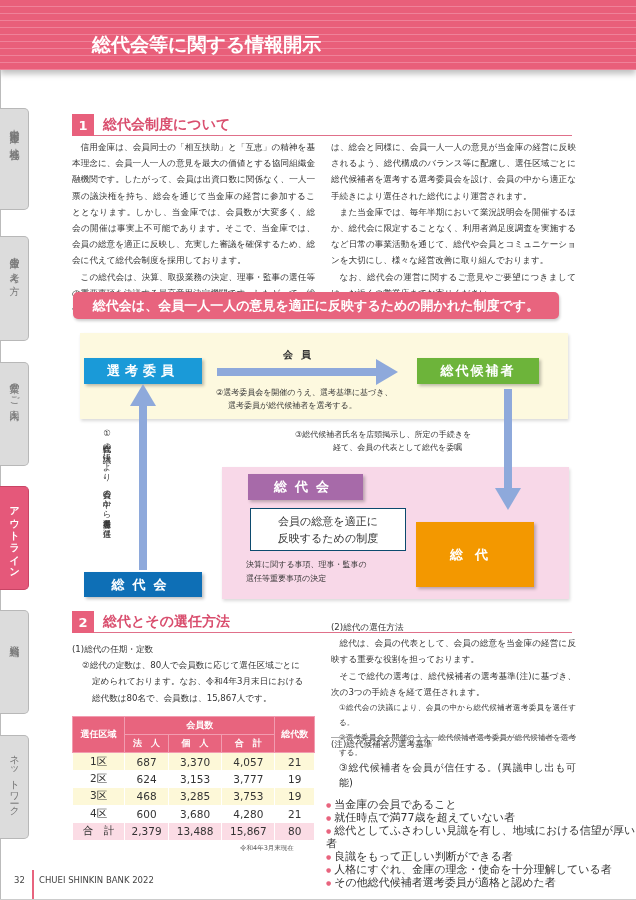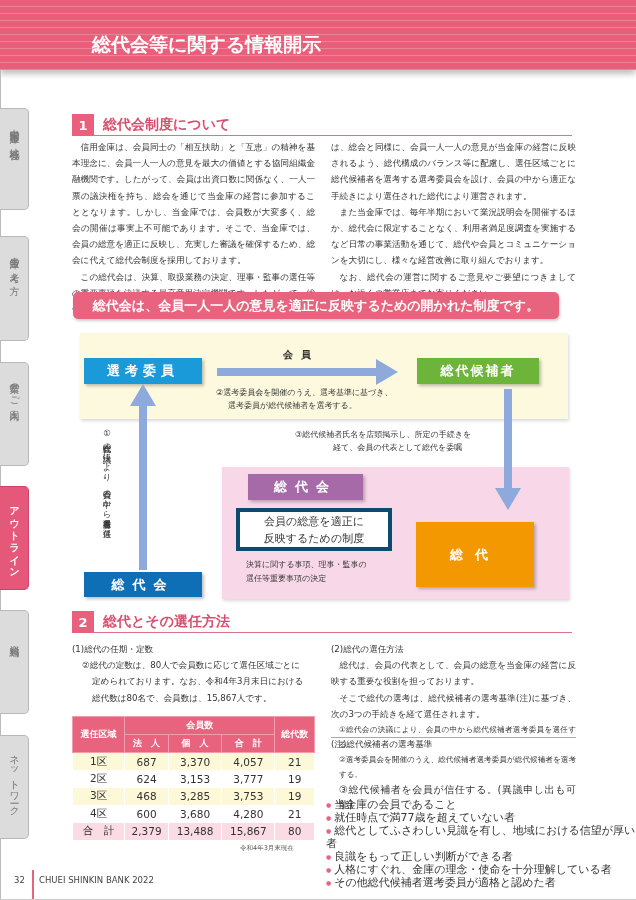--- a/index.html
+++ b/index.html
@@ -51,22 +51,22 @@
   .pink-box { position: absolute; left: 222px; top: 467px; width: 347px; height: 132px; background: #f8d8e8; box-shadow: 1px 2px 3px rgba(0,0,0,0.15); }
 
   .box { position: absolute; color: #fff; font-weight: bold; display: flex; align-items: center; justify-content: center; box-shadow: 2px 2px 3px rgba(0,0,0,0.25); }
   .box-senko { left: 84px; top: 358px; width: 118px; height: 26px; background: #1a9ad8; font-size: 13px; letter-spacing: 5px; }
   .box-kouho { left: 417px; top: 358px; width: 122px; height: 26px; background: #6db43a; font-size: 13px; letter-spacing: 2px; }
   .box-soudaikai-top { left: 248px; top: 474px; width: 115px; height: 26px; background: #a76aa9; font-size: 13px; letter-spacing: 8px; }
   .box-soudai { left: 416px; top: 522px; width: 118px; height: 65px; background: #f39800; font-size: 13px; letter-spacing: 12px; }
   .box-soudaikai-bottom { left: 84px; top: 572px; width: 118px; height: 25px; background: #0e6fb6; font-size: 13px; letter-spacing: 8px; }
 
   .white-box {
-    position: absolute; left: 236px; top: 508px; width: 156px; height: 43px; background: #fff;
-    border: 4px solid #0c4a6e; display: flex; flex-direction: column; align-items: center; justify-content: center;
+    position: absolute; left: 250px; top: 508px; width: 156px; height: 43px; background: #fff;
+    border: 1px solid #0c4a6e; display: flex; flex-direction: column; align-items: center; justify-content: center;
     font-size: 11px; line-height: 17px; color: #333;
   }
 
   .arrow-h-shaft { position: absolute; left: 217px; top: 368px; width: 160px; height: 8px; background: #8ea9db; }
   .arrow-h-head { position: absolute; left: 376px; top: 359px; width: 0; height: 0; border-top: 13px solid transparent; border-bottom: 13px solid transparent; border-left: 22px solid #8ea9db; }
   .arrow-up-shaft { position: absolute; left: 139px; top: 404px; width: 8px; height: 166px; background: #8ea9db; }
   .arrow-up-head { position: absolute; left: 130px; top: 384px; width: 0; height: 0; border-left: 13px solid transparent; border-right: 13px solid transparent; border-bottom: 22px solid #8ea9db; }
   .arrow-down-shaft { position: absolute; left: 504px; top: 389px; width: 8px; height: 100px; background: #8ea9db; }
   .arrow-down-head { position: absolute; left: 495px; top: 488px; width: 0; height: 0; border-left: 13px solid transparent; border-right: 13px solid transparent; border-top: 22px solid #8ea9db; }
 
@@ -227,21 +227,21 @@
     <td>合　計</td>
     <td>2,379</td>
     <td>13,488</td>
     <td>15,867</td>
     <td>80</td>
   </tr>
 </tbody>
   </table>
 <div class="table-note">令和4年3月末現在</div>
 
-<div class="para" style="left:331px;top:641px;width:245px;">
+<div class="para" style="left:331px;top:619px;width:245px;">
   <div>(2)総代の選任方法</div>
   <p>総代は、会員の代表として、会員の総意を当金庫の経営に反映する重要な役割を担っております。</p>
   <p>そこで総代の選考は、総代候補者の選考基準(注)に基づき、次の3つの手続きを経て選任されます。</p>
   <div style="padding-left:8px;font-size:7.6px;line-height:15px;">①総代会の決議により、会員の中から総代候補者選考委員を選任する。</div>
   <div style="padding-left:8px;font-size:7.6px;line-height:15px;">②選考委員会を開催のうえ、総代候補者選考委員が総代候補者を選考する。</div>
   <div style="padding-left:8px;font-size:10px;line-height:15px;">③総代候補者を会員が信任する。(異議申し出も可能)</div>
 </div>
 
 <div class="divider-grey"></div>
 <div class="small" style="left:331px;top:738px;font-size:8.6px;line-height:13px;">(注)総代候補者の選考基準</div>

